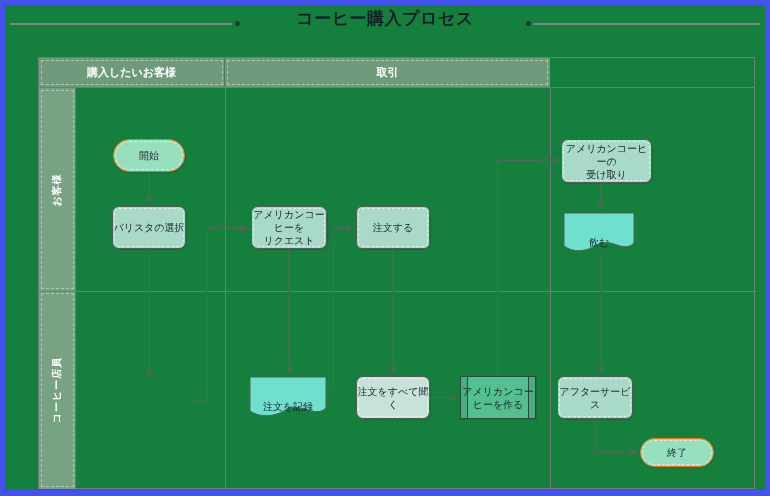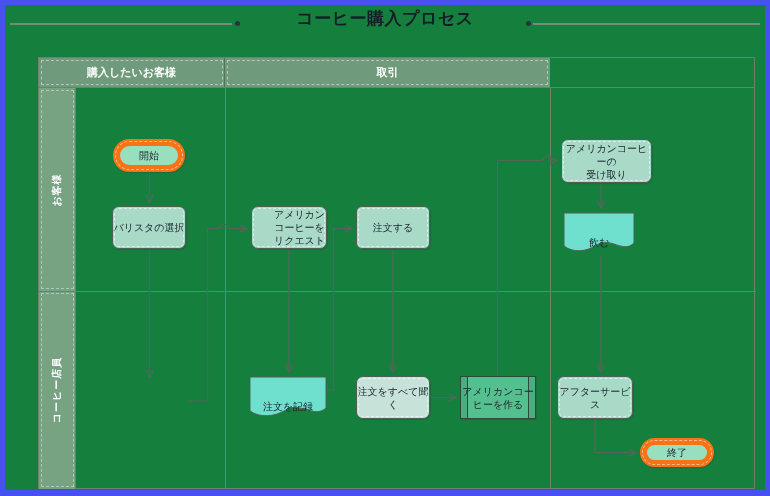--- a/index.html
+++ b/index.html
@@ -26,21 +26,21 @@
 
   
   svg.wires{position:absolute;left:0;top:0;width:770px;height:496px;z-index:10;}
   svg.wires path{fill:none;stroke:#55655a;stroke-width:1.2px;}
 
   
   .node{position:absolute;z-index:20;display:flex;align-items:center;justify-content:center;text-align:center;font-size:10px;line-height:1.3;color:#18222d;box-sizing:border-box;}
   .lbl{white-space:pre-line;}
   .proc{background:#a8dac7;border:1px solid #4e6156;border-radius:7px;outline:1px dashed rgba(255,255,255,.55);outline-offset:-3px;box-shadow:1px 1px 1px rgba(50,70,60,.35);}
   .pale{background:#c7e2d8;}
-  .stadium{background:#98dfbe;border:7px solid #f97316;border-radius:999px;outline:1px dashed rgba(255,255,255,.55);outline-offset:-3px;box-shadow:1px 1px 1px rgba(50,70,60,.35);}
+  .stadium{background:#98dfbe;border:1px solid #f97316;border-radius:999px;outline:1px dashed rgba(255,255,255,.55);outline-offset:-3px;box-shadow:1px 1px 1px rgba(50,70,60,.35);}
   .predef{background:linear-gradient(90deg,#4bae81 0 6px,#2c4a3b 6px 7px,#55c08f 7px calc(100% - 7px),#2c4a3b calc(100% - 7px) calc(100% - 6px),#4bae81 calc(100% - 6px) 100%);border:1px solid #2c4a3b;box-shadow:1px 1px 1px rgba(50,70,60,.35);}
   .doc{background:transparent;}
   .doc svg{position:absolute;inset:0;width:100%;height:100%;}
   .doc .lbl{position:relative;z-index:2;margin-bottom:8px;margin-top:24px;}
 </style>
 </head>
 <body>
 
 <div id="app">
 
@@ -86,21 +86,21 @@
   </svg>
 
   <div class="node stadium" style="left:113px;top:139px;width:72px;height:33px;">
     <div class="lbl">開始</div>
   </div>
 
   <div class="node proc" style="left:112px;top:206px;width:74px;height:43px;">
     <div class="lbl">バリスタの選択</div>
   </div>
 
-  <div class="node proc" style="left:251px;top:206px;width:76px;height:43px;padding-left:21px;">
+  <div class="node proc" style="left:251px;top:206px;width:76px;height:43px;">
     <div class="lbl">アメリカンコーヒーを
 リクエスト</div>
   </div>
 
   <div class="node proc" style="left:356px;top:206px;width:74px;height:43px;border-radius:6px;">
     <div class="lbl">注文する</div>
   </div>
 
   <div class="node proc" style="left:561px;top:139px;width:91px;height:44px;">
     <div class="lbl">アメリカンコーヒーの

